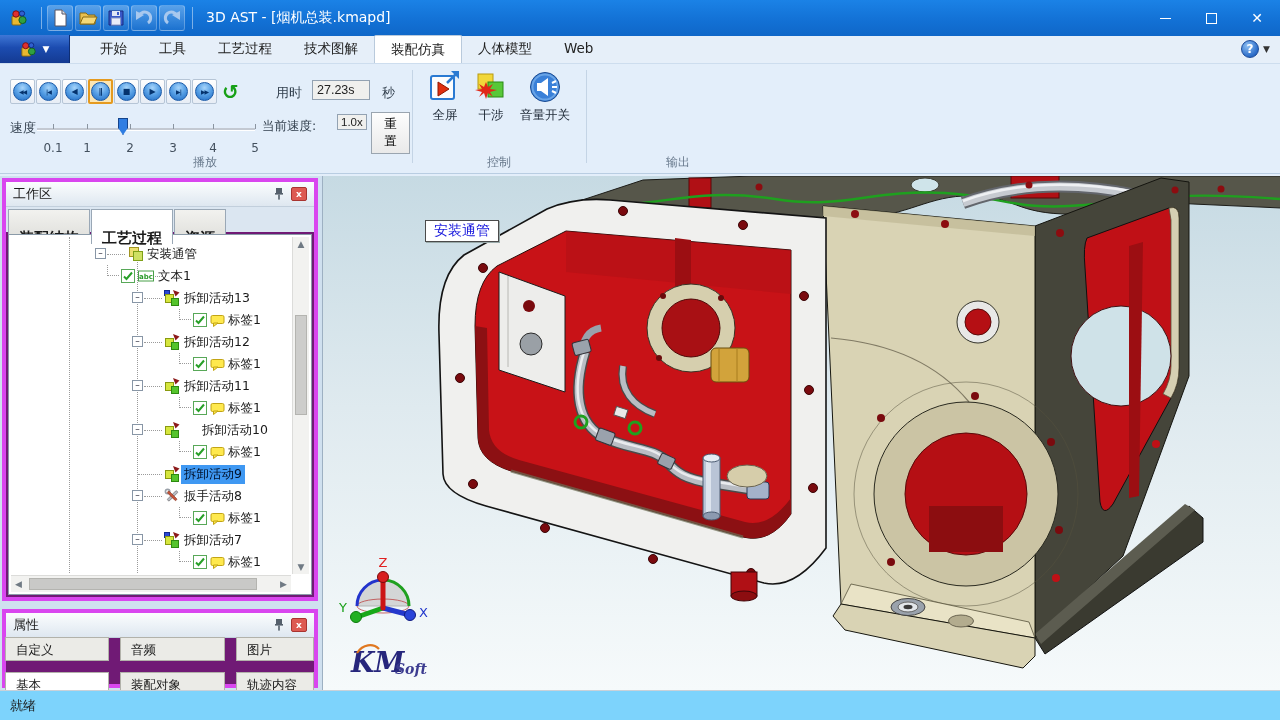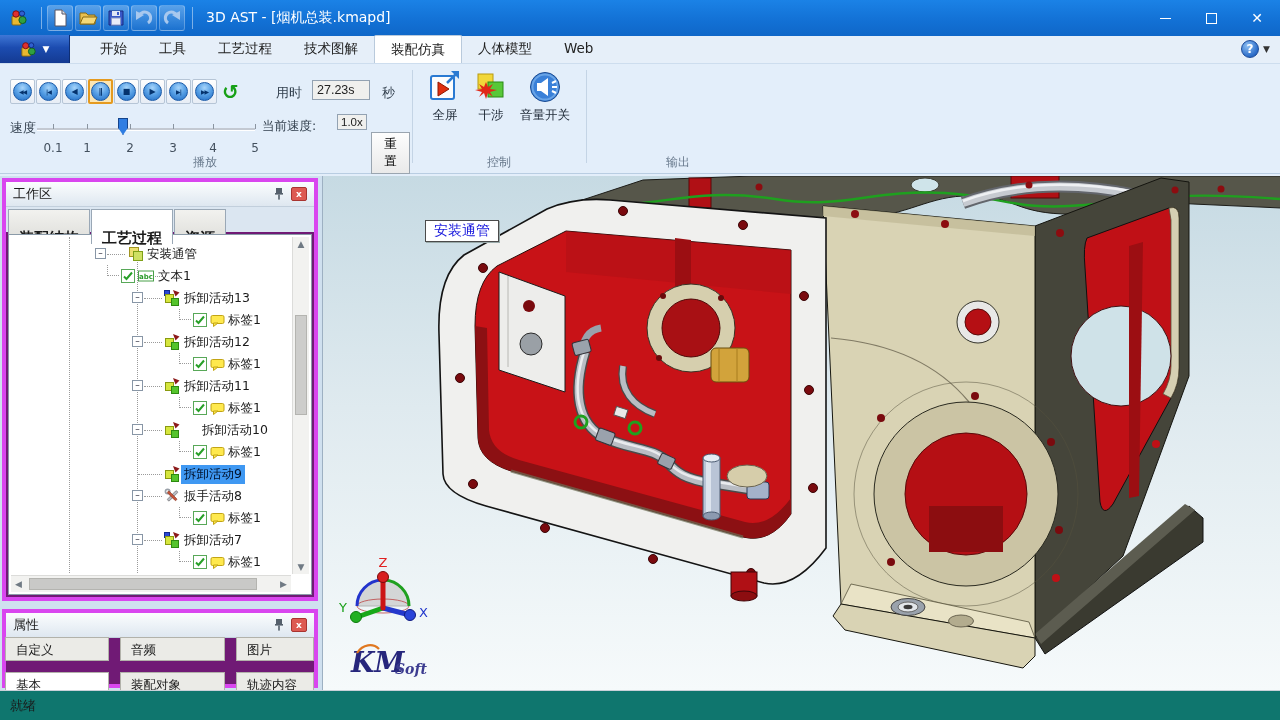--- a/index.html
+++ b/index.html
@@ -116,21 +116,21 @@
     border:1px solid #b2b2aa; margin:-1px 0 0 -1px; }
   .prcell.active { background:#fff; }
 
   
   .viewport { position:absolute; left:322px; top:0; width:958px; height:514px;
     background:linear-gradient(180deg,#c6dae3 0%,#dfeaef 45%,#f6fafb 100%); border-left:1px solid #9db0c2; }
   .vp-annotation { position:absolute; left:102px; top:44px; background:#fff; border:1px solid #4a4a4a;
     box-shadow:1px 1px 0 #9aa; color:#1717dd; font-size:14px; padding:1px 8px; white-space:nowrap; }
 
   
-  .statusbar { position:absolute; left:0; top:690px; width:1280px; height:30px; background:#0f766e;
+  .statusbar { position:absolute; left:0; top:690px; width:1280px; height:30px; background:#7dd3fc;
     border-top:1px solid #c9d1d9; display:flex; align-items:center; padding-left:10px; font-size:13px; }
 </style>
 </head>
 <body>
 
 <div id="app">
 
   <div class="titlebar">
     <div class="qat">
       <div class="qbtn applogo">
@@ -265,21 +265,21 @@
           <span style="left: 53px;">0.1</span>
           <span style="left: 87px;">1</span>
           <span style="left: 130px;">2</span>
           <span style="left: 173px;">3</span>
           <span style="left: 213px;">4</span>
           <span style="left: 255px;">5</span>
         </div>
 
       <span class="lbl" style="left:262px; top:54px; font-size:12.5px;">当前速度:</span>
       <input class="tbox" style="left: 337px; top: 50px; width: 30px; font-size: 11.5px; padding: 1px 3px;" value="1.0x">
-      <button class="rstbtn" style="left:371px; top:48px;margin-top:20px;">重置</button>
+      <button class="rstbtn" style="left:371px; top:48px;">重置</button>
 
       <div class="grplabel">播放</div>
     </div>
 
     <div class="vsep" style="left:412px;"></div>
     <div class="grp-control">
       <div class="bigrow" id="control-buttons">
           <div class="bigbtn">
             <div class="bicon"><svg width="34" height="34" viewBox="0 0 34 34">
                 <rect x="3" y="6" width="23" height="23" rx="2" fill="#fdfdfd" stroke="#2a7ad2" stroke-width="2"></rect>

